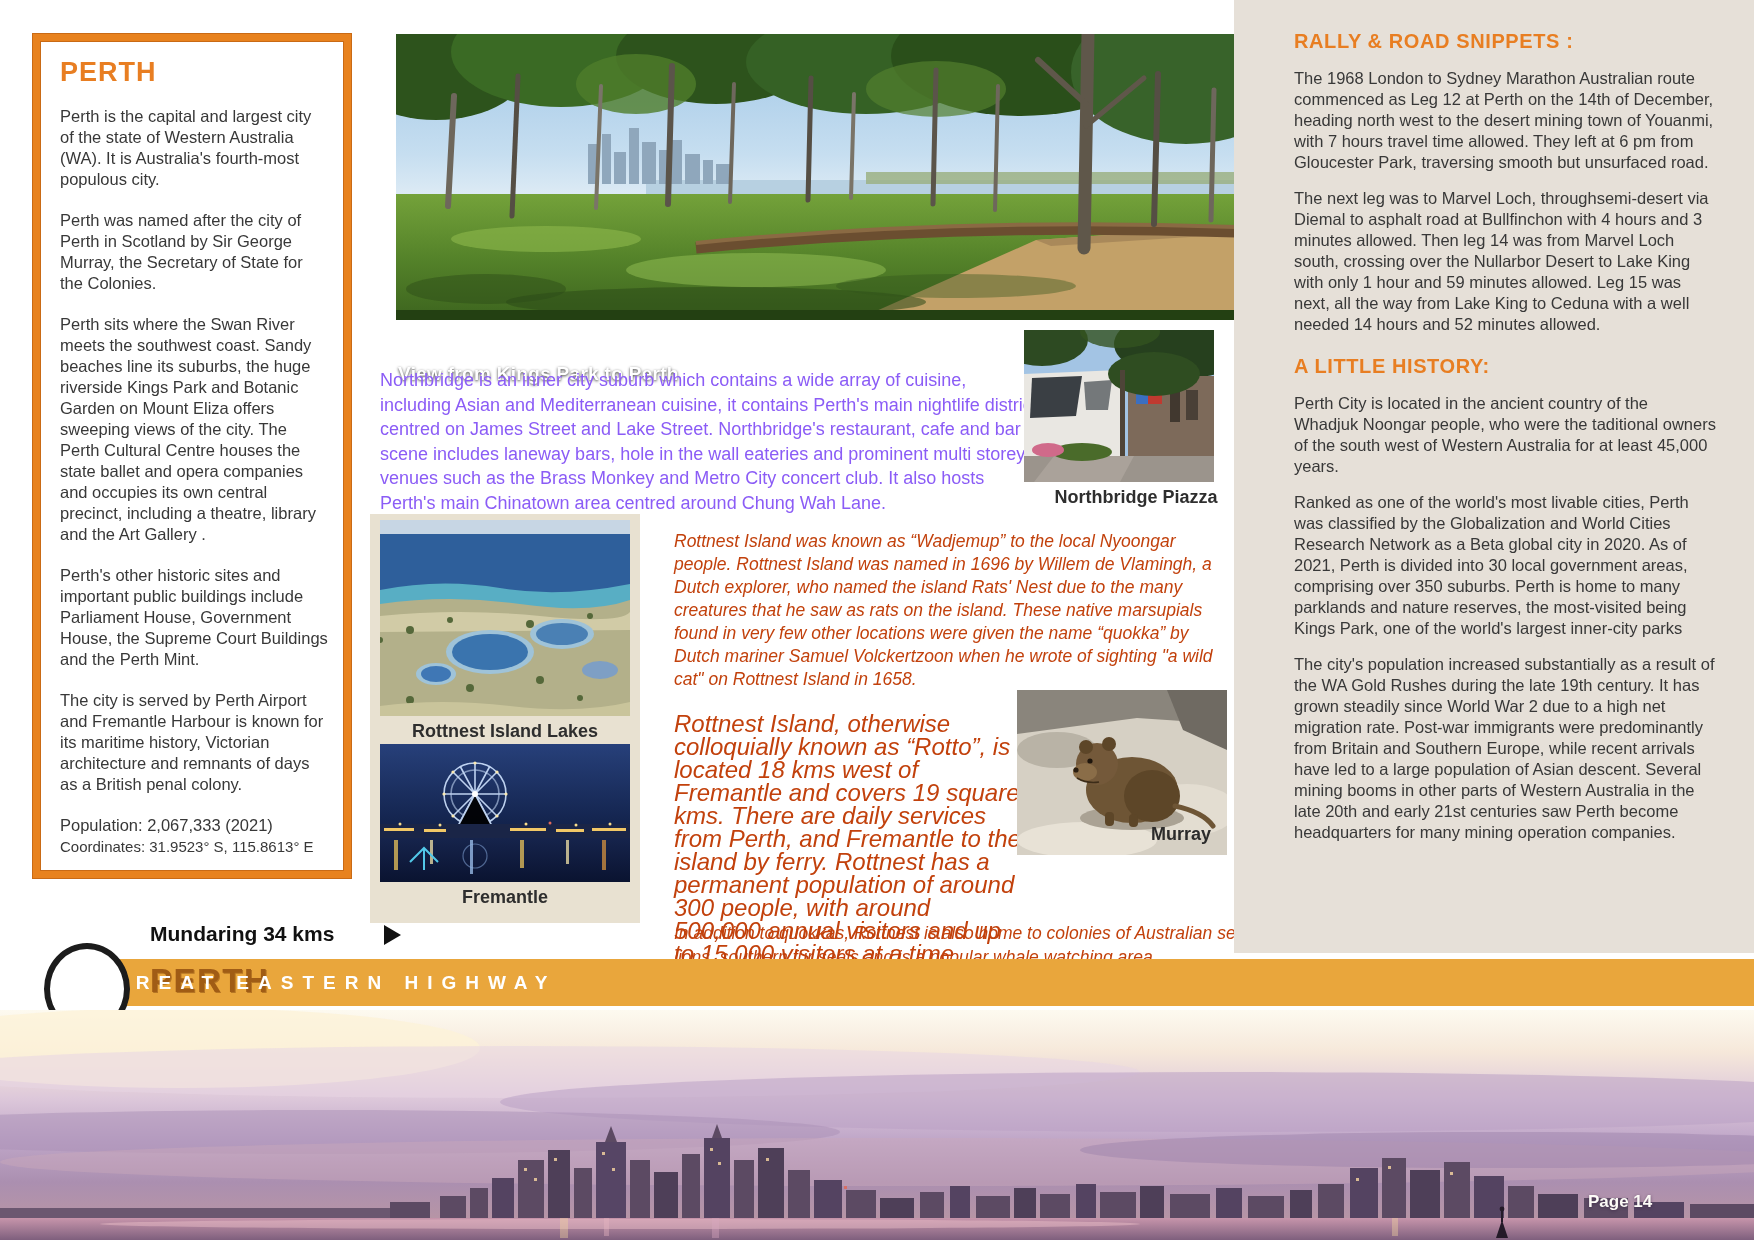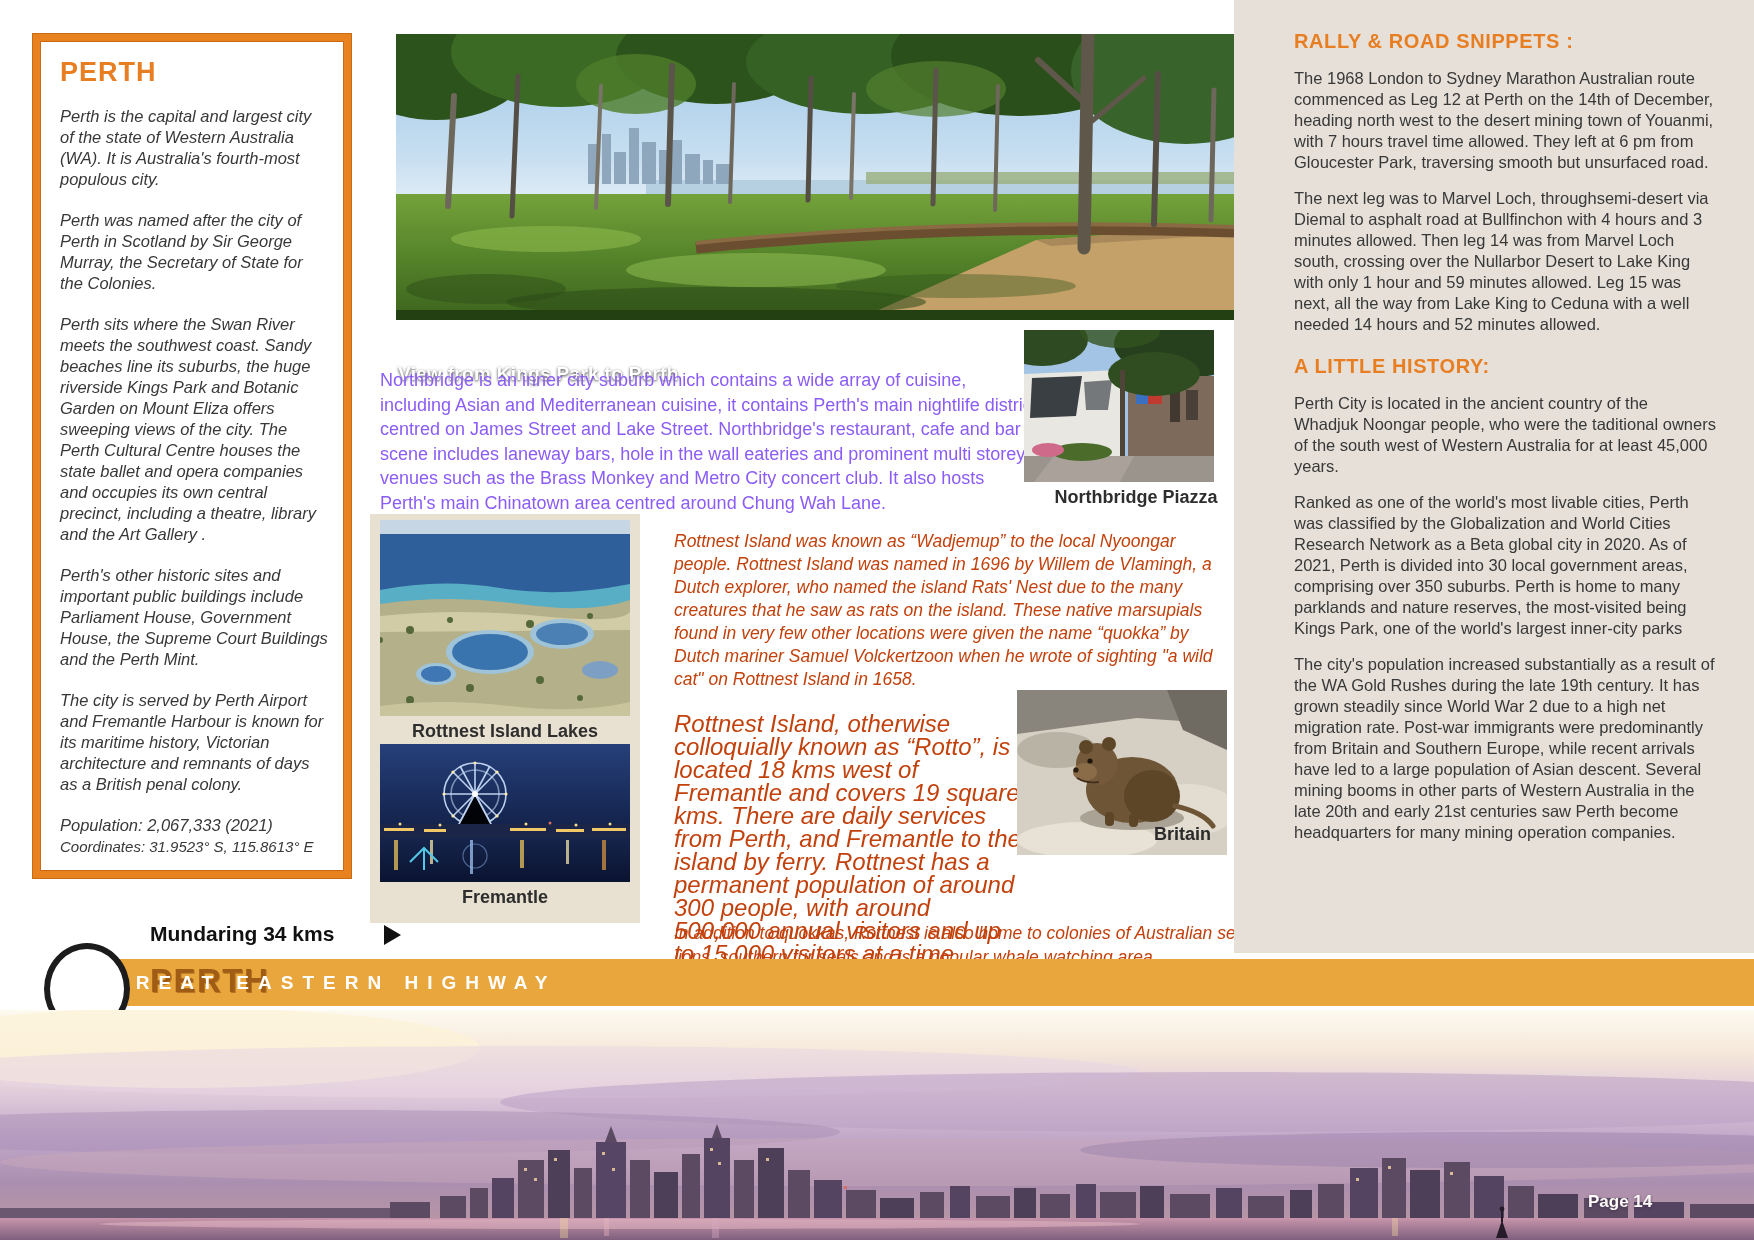--- a/index.html
+++ b/index.html
@@ -5,21 +5,21 @@
   html,body{margin:0;padding:0;background:#fff;}
   .page{position:relative;width:1754px;height:1240px;background:#ffffff;overflow:hidden;
         font-family:"Liberation Sans",sans-serif;color:#383838;}
   figure{margin:0;}
 
   
   .sidebar{position:absolute;left:33px;top:34px;width:318px;height:844px;box-sizing:border-box;
            background:#fff;border:7px solid #E8821E;box-shadow:0 0 0 1px #c96a15, inset 0 0 0 1px #c96a15;
            padding:12px 16px 0 20px;}
   .sidebar h2{margin:4px 0 18px;font-size:27px;color:#E87E22;letter-spacing:1px;font-weight:800;}
-  .sidebar p{margin:0 0 20px;font-size:16.5px;line-height:21px;font-style:italic;}
+  .sidebar p{margin:0 0 20px;font-size:16.5px;line-height:21px;}
   .sidebar .stats{margin:0;line-height:21px;}
   .stat-pop{display:block;font-size:16.5px;}
   .stat-coord{display:block;font-size:15px;}
 
   
   .panorama{position:absolute;left:380px;top:34px;width:840px;height:359px;padding-left:16px;}
   .panorama svg{display:block;width:840px;height:286px;}
   .overlay-caption{position:absolute;left:18px;bottom:8px;color:#fff;font-weight:bold;font-size:19px;
                    text-shadow:0 1px 3px rgba(0,0,0,.8);letter-spacing:.3px;}
 
@@ -296,21 +296,21 @@
       <circle cx="69" cy="57" r="7" fill="#5d4628"></circle>
       <circle cx="92" cy="54" r="7" fill="#5d4628"></circle>
       <ellipse cx="68" cy="82" rx="12" ry="9" fill="#8a6d48"></ellipse>
       <circle cx="73" cy="71" r="2.6" fill="#1e150c"></circle>
       <circle cx="59" cy="80" r="2.6" fill="#2a1d10"></circle>
       <path d="M60,88 Q70,94 82,92" stroke="#3c2c18" stroke-width="1.6" fill="none"></path>
       <rect x="88" y="122" width="9" height="14" rx="4" fill="#5d4628"></rect>
       <rect x="112" y="124" width="9" height="13" rx="4" fill="#5d4628"></rect>
       <path d="M158,116 Q186,122 196,136" stroke="#6e5535" stroke-width="5" fill="none" stroke-linecap="round"></path>
     </svg>
-    <figcaption class="quokka-caption">Britain</figcaption>
+    <figcaption class="quokka-caption">Murray</figcaption>
   </figure>
 
   <section class="right-panel">
     <h3>RALLY &amp; ROAD SNIPPETS :</h3>
     <p>The 1968 London to Sydney Marathon Australian route commenced as Leg 12 at Perth on the 14th of December, heading north west to the desert mining town of Youanmi, with 7 hours travel time allowed. They left at 6 pm from Gloucester Park, traversing smooth but unsurfaced road.</p>
     <p>The next leg was to Marvel Loch, throughsemi-desert via Diemal to asphalt road at Bullfinchon with 4 hours and 3 minutes allowed. Then leg 14 was from Marvel Loch south, crossing over the Nullarbor Desert  to Lake King with only 1 hour and  59 minutes allowed. Leg 15 was next, all the way from Lake King to Ceduna with a well needed 14 hours and 52 minutes allowed.</p>
     <h3 class="second">A LITTLE HISTORY:</h3>
     <p>Perth City is located in the ancient country of the Whadjuk Noongar people, who were the taditional owners of the south west of Western Australia for at least 45,000 years.</p>
     <p>Ranked as one of the world's most livable cities, Perth was classified by the Globalization and World Cities Research Network as a Beta global city in 2020. As of 2021, Perth is divided into 30 local government areas, comprising over 350 suburbs. Perth is home to many parklands and nature reserves, the most-visited being Kings Park, one of the world's largest inner-city parks</p>
     <p>The city's population increased substantially as a result of the WA Gold Rushes during the late 19th century. It has grown steadily since World War 2 due to a high net migration rate. Post-war immigrants were predominantly from Britain and Southern Europe, while recent arrivals have led to a large population of Asian descent. Several mining booms in other parts of Western Australia in the late 20th and early 21st centuries saw Perth become headquarters for many mining operation companies.</p>

